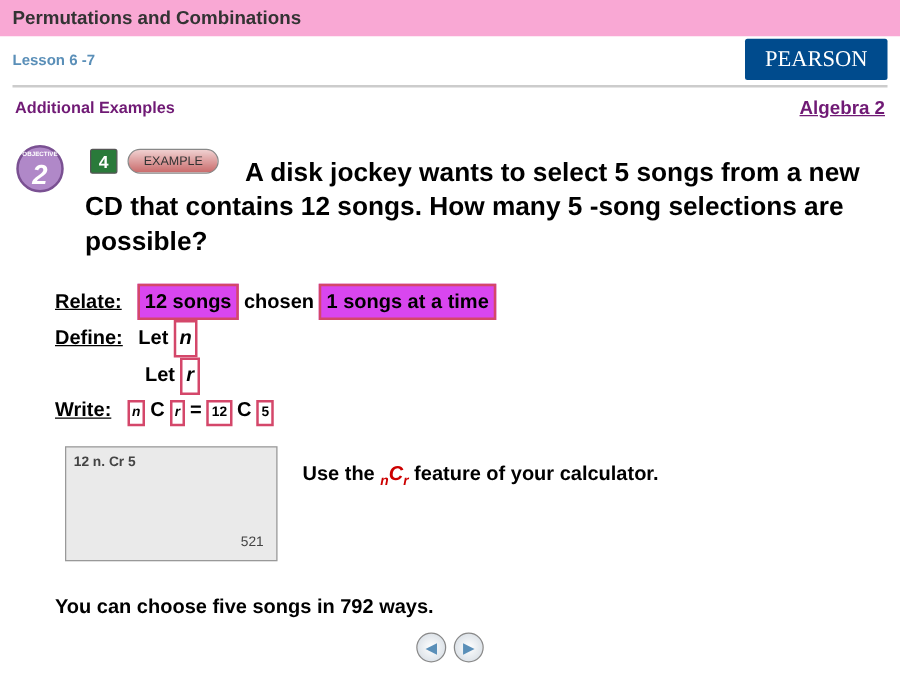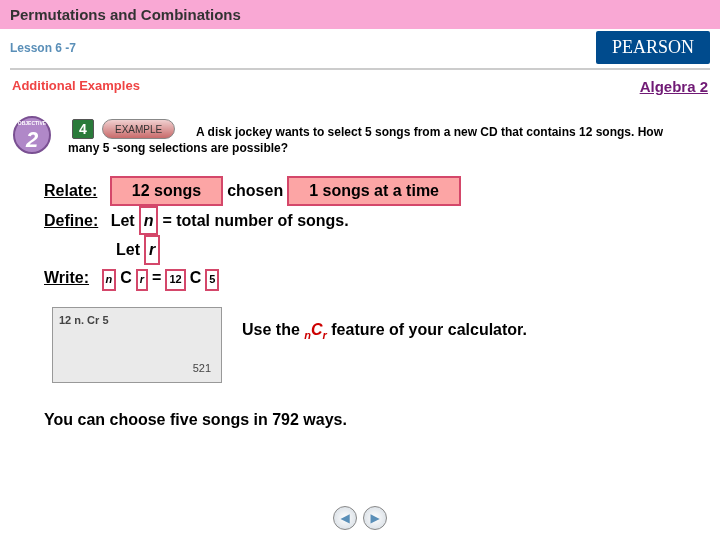--- a/index.html
+++ b/index.html
@@ -4,40 +4,40 @@
 <style>
   * { margin: 0; padding: 0; box-sizing: border-box; }
   body { width: 720px; height: 540px; font-family: Arial, sans-serif; background: #fff; overflow: hidden; }
   .header { background: #f9a8d4; padding: 6px 10px 6px; }
   .title { font-weight: bold; font-size: 15px; color: #333; }
   .sub-row { display: flex; justify-content: space-between; align-items: center; padding: 2px 10px 4px; }
   .lesson { color: #5a8fb8; font-size: 12px; font-weight: bold; }
   .pearson { background: #004b8d; color: #fff; padding: 6px 16px; font-family: Georgia, serif; font-size: 18px; border-radius: 2px; }
   .divider { height: 2px; background: #ccc; width: calc(100% - 20px); margin: 0 10px; }
   .info-row { display: flex; justify-content: space-between; padding: 8px 12px 14px; font-size: 13px; }
-  .additional { color: #ef4444; font-weight: bold; }
+  .additional { color: #701a75; font-weight: bold; }
   .algebra { color: #701a75; font-weight: bold; text-decoration: underline; font-size: 15px; }
   .content { padding: 6px 20px 0 12px; }
   .objective-row { display: flex; align-items: flex-start; gap: 12px; }
   .obj-badge { position: relative; width: 40px; height: 40px; flex-shrink: 0; }
   .obj-badge svg { width: 40px; height: 40px; }
   .example-block { margin-left: 60px; display: flex; align-items: flex-start; gap: 8px; flex-wrap: wrap; }
   .example-num { width: 22px; height: 20px; background: #2a7a3a; border: 1px solid #555; border-radius: 2px; display: flex; align-items: center; justify-content: center; color: #fff; font-weight: bold; font-size: 14px; flex-shrink: 0; }
   .example-label { height: 20px; background: linear-gradient(#f0d0d0, #c96b6b); border: 1px solid #888; border-radius: 10px; padding: 0 12px; font-size: 10px; color: #333; display: flex; align-items: center; flex-shrink: 0; }
-  .problem-text { font-size: 12px; font-weight: bold; color: #000; line-height: 1.3; width: 100%; margin-top: -22px; text-indent: 128px; margin-left: -4px; }
+  .problem-text { font-size: 21px; font-weight: bold; color: #000; line-height: 1.3; width: 100%; margin-top: -22px; text-indent: 128px; margin-left: -4px; }
   .work { margin: 20px 0 16px 32px; font-size: 16px; font-weight: bold; line-height: 1.6; }
   .row { display: flex; align-items: baseline; flex-wrap: wrap; gap: 4px; }
   .label-u { text-decoration: underline; }
-  .hl { background: #fca5a5; border: 2px solid #d4476a; padding: 0 20px; display: inline-block; font-weight: bold; }
+  .hl { background: #d946ef; border: 2px solid #d4476a; padding: 0 4px; display: inline-block; font-weight: bold; }
   .hl-i { background: #fff; border: 2px solid #d4476a; padding: 0 3px; display: inline-block; font-style: italic; font-weight: bold; }
   .indent { margin-left: 72px; }
   .eqn .sub-box { border: 2px solid #d4476a; padding: 0 2px; font-size: 11px; font-style: italic; vertical-align: sub; }
   .eqn .sub-box-n { border: 2px solid #d4476a; padding: 0 2px; font-size: 11px; vertical-align: sub; }
   .calc-row { display: flex; gap: 20px; align-items: flex-start; margin: 14px 0 0 40px; }
-  .calc-img { width: 170px; height: 76px; background: #eaeaea; border: 1px solid #999; position: relative; font-size: 11px; color: #444; }
+  .calc-img { width: 170px; height: 92px; background: #eaeaea; border: 1px solid #999; position: relative; font-size: 11px; color: #444; }
   .calc-img .tl { position: absolute; top: 6px; left: 6px; font-weight: bold; }
   .calc-img .br { position: absolute; bottom: 8px; right: 10px; }
   .calc-text { font-size: 16px; font-weight: bold; margin-top: 14px; }
   .ncr { font-style: italic; color: #c00; }
   .ncr .s { font-size: 11px; font-style: italic; vertical-align: sub; }
   .conclusion { margin: 28px 0 0 32px; font-size: 16px; font-weight: bold; }
   .nav { position: absolute; bottom: 10px; left: 50%; transform: translateX(-50%); display: flex; gap: 6px; }
   .nav-btn { width: 24px; height: 24px; border-radius: 50%; border: 1px solid #888; display: flex; align-items: center; justify-content: center; font-size: 12px; color: #5a8fb8; background: radial-gradient(#fff, #d0d8e0); cursor: pointer; }
 </style>
 </head>
@@ -78,21 +78,20 @@
       <span>&nbsp;</span>
       <span class="hl">12 songs</span>
       <span>chosen</span>
       <span class="hl">1 songs at a time</span>
     </div>
     <div class="row">
       <span class="label-u">Define:</span>
       <span>&nbsp;</span>
       <span>Let</span>
       <span class="hl-i">n</span>
-      <span>= total number of songs.</span>
     </div>
     <div class="row indent">
       <span>Let</span>
       <span class="hl-i">r</span>
     </div>
     <div class="row eqn">
       <span class="label-u">Write:</span>
       <span>&nbsp;</span>
       <span class="sub-box">n</span>
       <span>C</span>

